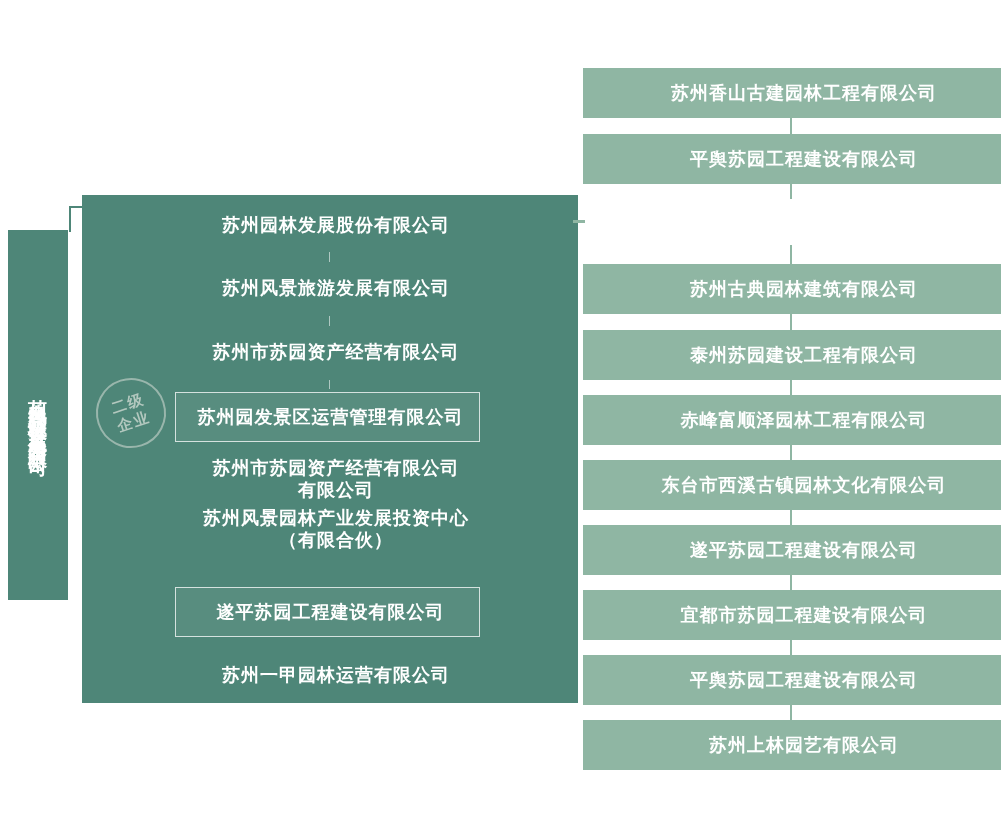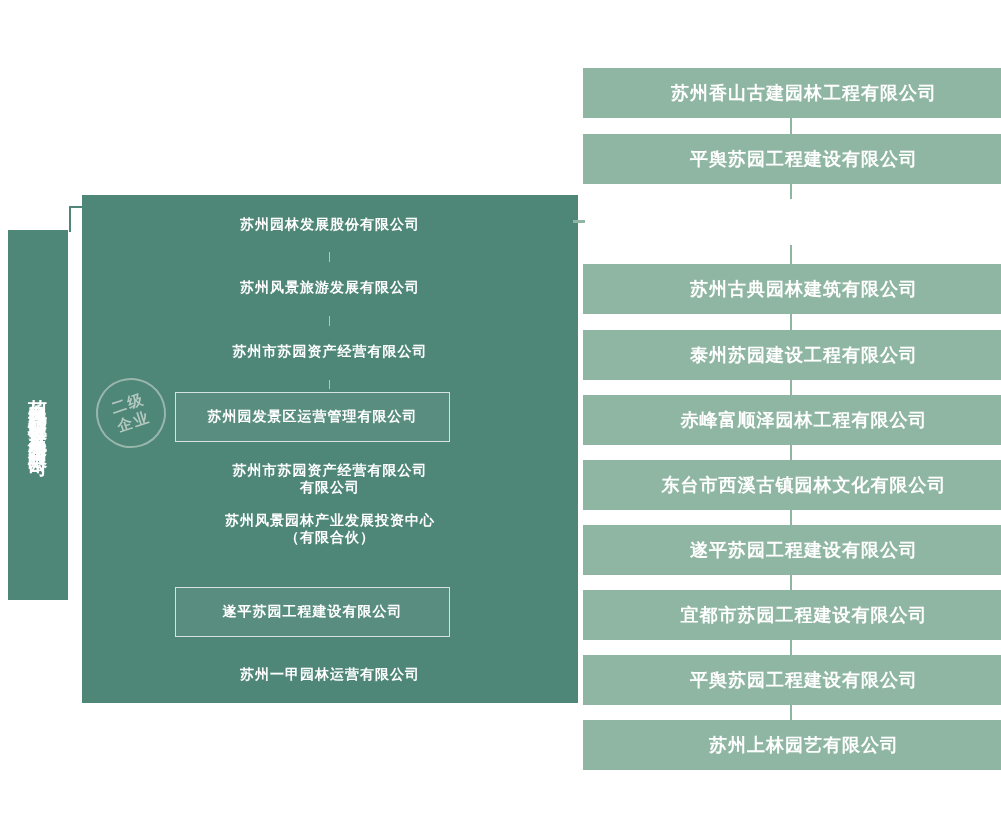--- a/index.html
+++ b/index.html
@@ -15,24 +15,24 @@
   .vtext{writing-mode:vertical-rl;text-orientation:upright;font-size:19px;letter-spacing:4px;line-height:1;}
   
   .conn{position:absolute;background:#4e8678;}
   .parent-conn-v{left:69px;top:206px;width:2px;height:26px;}
   .parent-conn-h{left:69px;top:206px;width:15px;height:2px;}
   .bridge{left:573px;top:220px;width:12px;height:3px;background:#8fb6a3;}
   
   .panel{position:absolute;left:82px;top:195px;width:496px;height:508px;background:#4e8678;}
   .prow{
     position:absolute;left:0;width:100%;display:flex;align-items:center;justify-content:center;
-    text-align:center;font-size:14px;letter-spacing:1px;white-space:pre-line;line-height:1.25;
+    text-align:center;font-size:18px;letter-spacing:1px;white-space:pre-line;line-height:1.25;padding-left:6px;
   }
   .prow.boxed{
-    left:93px;width:275px;border:1px solid rgba(255,255,255,0.75);
+    left:93px;width:305px;border:1px solid rgba(255,255,255,0.75);
     background:rgba(255,255,255,0.06);box-sizing:border-box;
   }
   .dash{position:absolute;left:calc(50% - 1px);width:1px;background:rgba(255,255,255,0.55);}
   
   .right-col{position:absolute;left:583px;top:0;width:418px;height:833px;}
   .abox{
     position:absolute;left:0;width:100%;height:50px;background:#8fb6a3;
     display:flex;align-items:center;justify-content:center;font-size:18px;letter-spacing:1px;padding-left:12px;
   }
   .aconn{position:absolute;left:207px;width:2px;background:#8fb6a3;}

